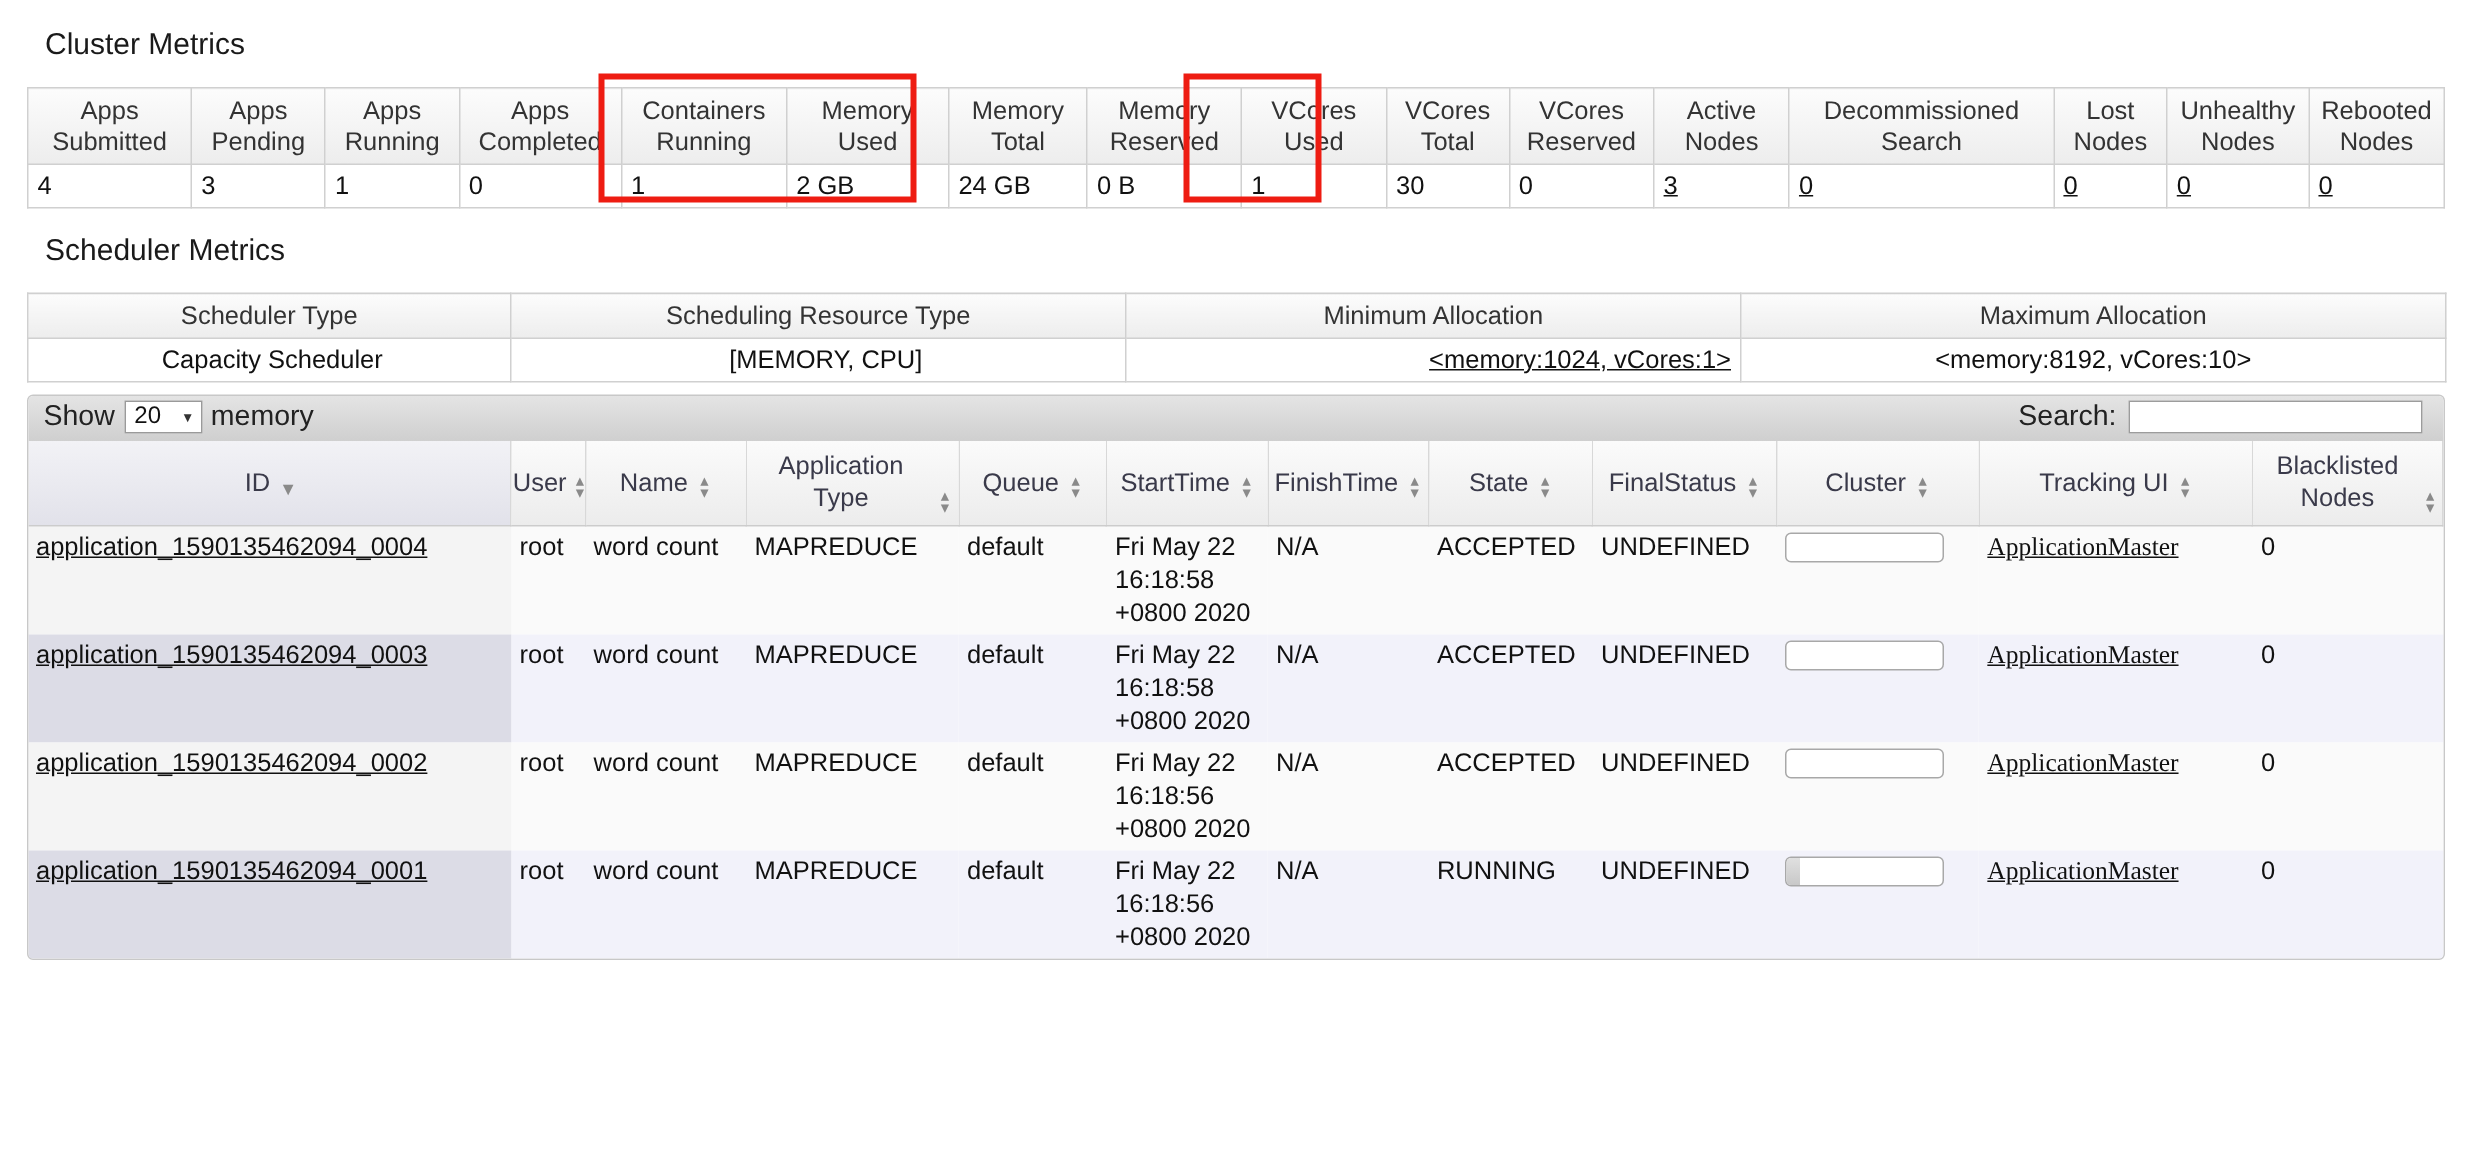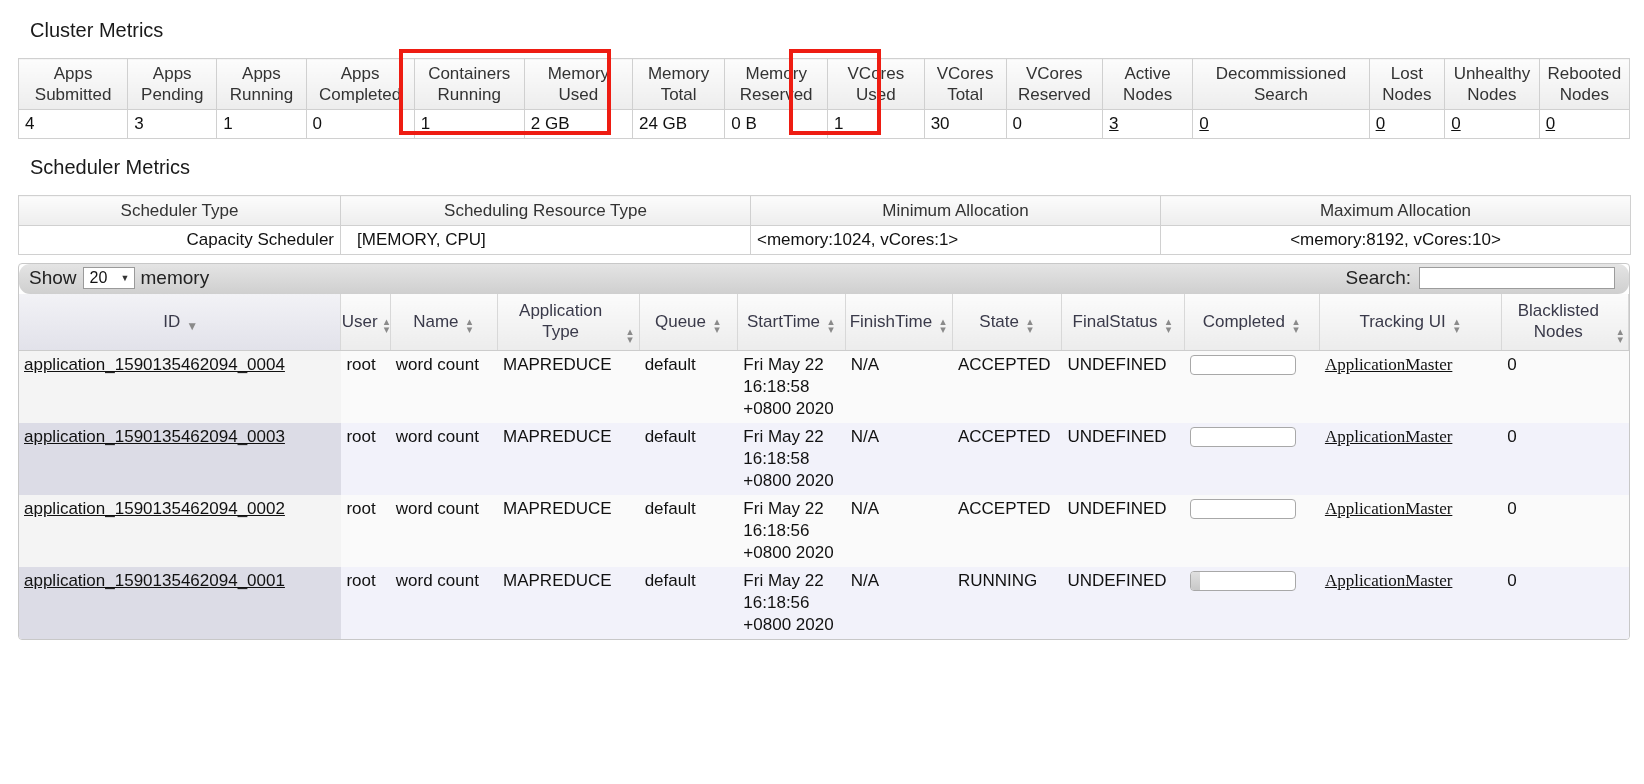--- a/index.html
+++ b/index.html
@@ -52,61 +52,60 @@
     text-align: center;
     padding: 4px 4px;
     vertical-align: middle;
   }
   .metrics-table td {
     border: 1px solid #d0d0d0;
     border-top: none;
     font-size: 17px;
     line-height: 22px;
     color: #111111;
-    text-align: right;
+    text-align: center;
     padding: 3px 6px;
     background: #ffffff;
     white-space: nowrap;
   }
   .metrics-table td.ctr { text-align: left; }
 
   .lnk {
     color: #111111;
     text-decoration: underline;
     cursor: pointer;
   }
 
   
   .sched-table td {
     font-size: 17px;
   }
   .sched-table td.c1 { padding-left: 10px; }
-  .sched-table td.c2 { text-align: left; padding-left: 16px; }
-  .sched-table td.c3 { text-align: left; }
+  .sched-table td.c2 { text-align: center; padding-left: 16px; }
+  .sched-table td.c3 { text-align: right; text-decoration: underline; }
   .sched-table td.c4 { text-align: center; }
 
   
   .dt-wrap {
     margin: 8px 10px 0 18px;
     width: 1612px;
     box-sizing: border-box;
     border: 1px solid #c8c8c8;
     border-radius: 4px;
     background: #ffffff;
     overflow: hidden;
   }
   .dt-toolbar {
     background: linear-gradient(to bottom, #e4e4e4 0%, #cfcfcf 100%);
     padding: 6px 10px 8px 10px;
     display: flex;
     align-items: center;
     justify-content: space-between;
     height: 30px;
     box-sizing: border-box;
-    border-radius: 11px;
   }
   .dt-length {
     font-size: 19px;
     color: #222222;
     display: flex;
     align-items: center;
     gap: 6px;
   }
   .select-box {
     display: inline-flex;
@@ -444,21 +443,21 @@
               <div class="th-inner">
                 <span class="th-label">FinalStatus</span>
                 <span class="sort-ico">
                   <span class="up">▴</span>
                   <span class="dn">▾</span>
                 </span>
               </div>
             </th>
             <th>
               <div class="th-inner">
-                <span class="th-label">Completed</span>
+                <span class="th-label">Cluster</span>
                 <span class="sort-ico">
                   <span class="up">▴</span>
                   <span class="dn">▾</span>
                 </span>
               </div>
             </th>
             <th>
               <div class="th-inner">
                 <span class="th-label">Tracking UI</span>
                 <span class="sort-ico">

